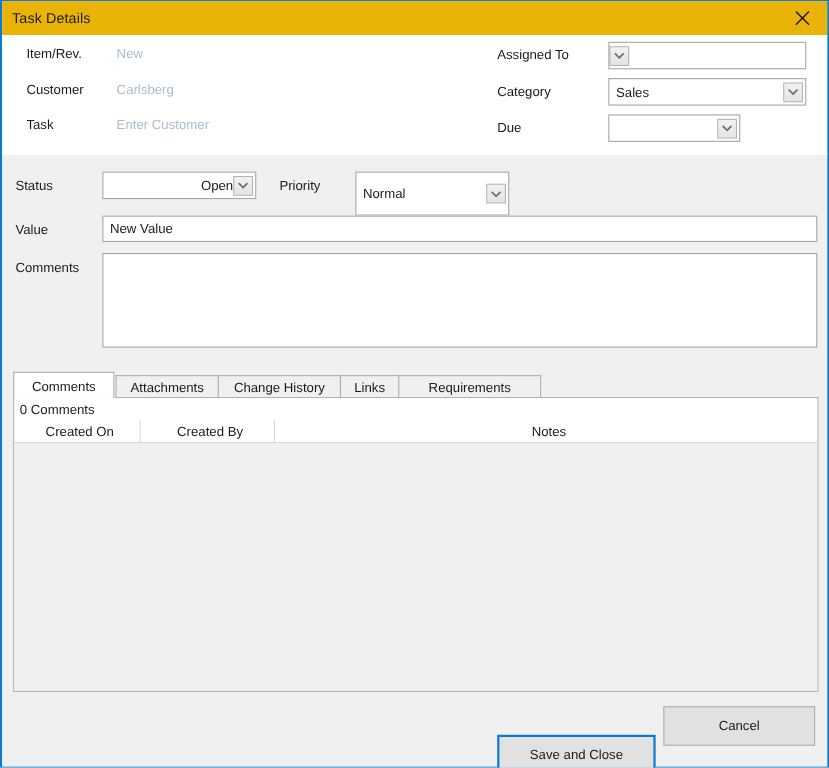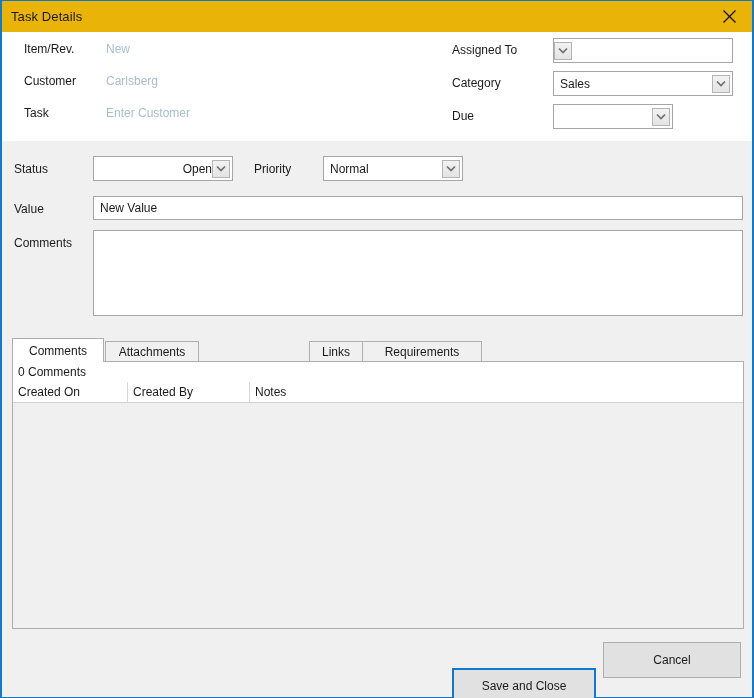--- a/index.html
+++ b/index.html
@@ -216,20 +216,21 @@
   }
   #grid-header {
     position: absolute;
     left: 0; top: 20px;
     width: 100%;
     height: 21px;
     background: #ffffff;
     box-sizing: border-box;
     border-bottom: 1px solid #d2d2d2;
     display: flex;
+    text-align: center;
   }
   .grid-col {
     box-sizing: border-box;
     height: 21px;
     line-height: 20px;
     font-size: 12px;
     color: #1a1a1a;
     padding-left: 5px;
     border-right: 1px solid #d8d8d8;
     white-space: nowrap;
@@ -325,21 +326,21 @@
     <div class="combo" style="left:91px; top:15px; width:140px; height:25px;text-align:right;">
       <span class="combo-text">Open</span>
       <span class="combo-arrow">
         <svg width="10" height="7" viewBox="0 0 10 7">
             <path d="M1 1.5 L5 5.5 L9 1.5" fill="none" stroke="#6d6d6d" stroke-width="1.6"></path>
           </svg>
       </span>
     </div>
 
     <div class="lbl" style="left:252px; top:21px;">Priority</div>
-    <div class="combo" style="left:321px; top:15px; width:140px; height:25px;">
+    <div class="combo" style="left:321px; top:15px; width:140px; height:40px;">
       <span class="combo-text">Normal</span>
       <span class="combo-arrow">
         <svg width="10" height="7" viewBox="0 0 10 7">
             <path d="M1 1.5 L5 5.5 L9 1.5" fill="none" stroke="#6d6d6d" stroke-width="1.6"></path>
           </svg>
       </span>
     </div>
 
     <div class="lbl" style="left:12px; top:61px;">Value</div>
     <input class="textinput" style="left: 91px; top: 55px; width: 650px; height: 24px;" type="text" value="New Value">
@@ -347,24 +348,27 @@
     <div class="lbl" style="left:12px; top:95px;">Comments</div>
     <textarea class="textarea" style="left: 91px; top: 89px; width: 650px; height: 86px;" placeholder=""></textarea>
 
     <div id="tabstrip">
       <div class="tab selected" style="left:0px; width:92px;">
         <span>Comments</span>
       </div>
       <div class="tab" style="left:93px; width:94px;">
         <span>Attachments</span>
       </div>
+      <div class="tab" style="left:186px; width:112px;">
+        <span>Change History</span>
+      </div>
       <div class="tab" style="left:297px; width:54px;">
         <span>Links</span>
       </div>
-      <div class="tab" style="left:350px; width:120px;">
+      <div class="tab" style="left:350px; width:130px;">
         <span>Requirements</span>
       </div>
     </div>
 
     <div id="grid-panel">
       <div id="grid-count">0 Comments</div>
       <div id="grid-header">
         <div class="grid-col" style="width:115px;">Created On</div>
         <div class="grid-col" style="width:122px;">Created By</div>
         <div class="grid-col" style="flex:1 1 auto;">Notes</div>

